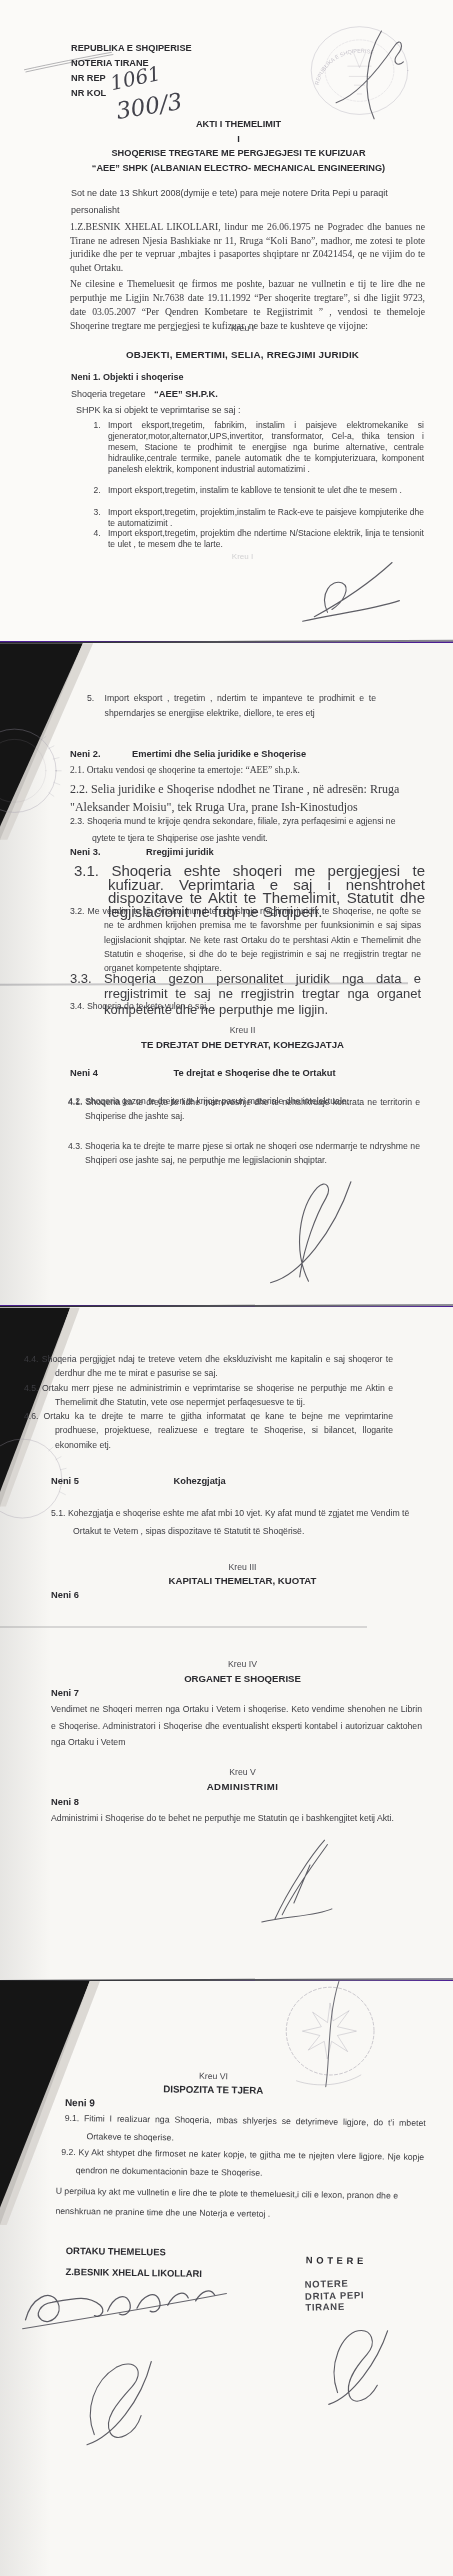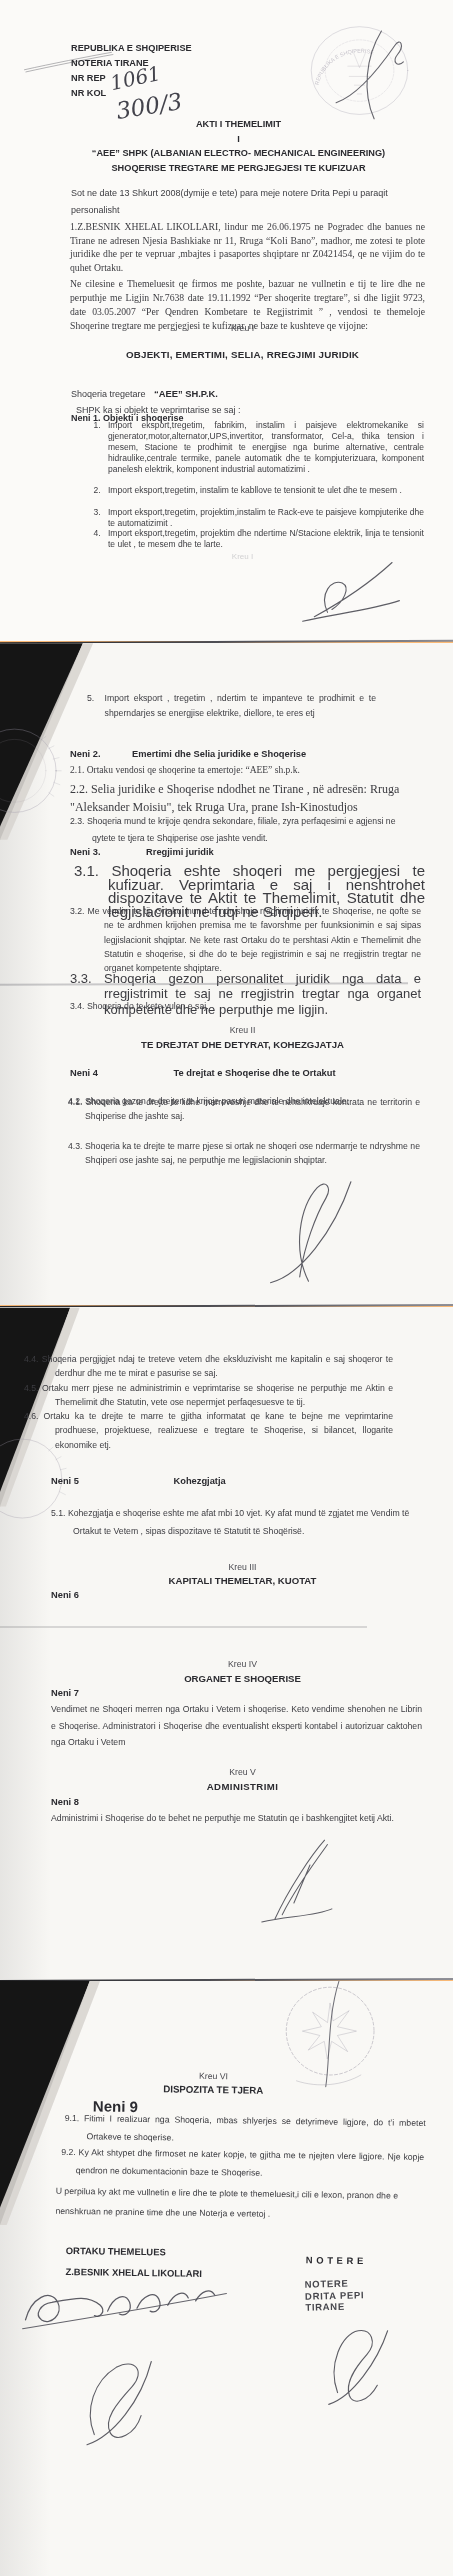--- a/index.html
+++ b/index.html
@@ -1,16 +1,16 @@
 <!DOCTYPE html>
 <html style="font-size:11.7px"><head>
 <meta charset="utf-8">
 <style>
   html,body{margin:0;padding:0;background:#e9e8e5;}
-  .scan{position:relative;width:453px;height:2576px;margin:0 auto;background:#fdba74;overflow:hidden;}
+  .scan{position:relative;width:453px;height:2576px;margin:0 auto;background:#4c1d95;overflow:hidden;}
   .page{position:absolute;left:0;width:453px;overflow:hidden;}
   .t{position:absolute;color:#3c3c41;}
   .sans{font-family:"Liberation Sans",sans-serif;}
   .serif{font-family:"Liberation Serif",serif;}
   .b{font-weight:bold;color:#2b2b30;}
   .j{text-align:justify;}
   .center{text-align:center;}
   .item{left:92px;width:332px;padding-left:16px;box-sizing:border-box;font:8.5px/11px "Liberation Sans",sans-serif;color:#3c3c41;}
   .item .num{position:absolute;left:1.5px;top:0;}
   .item .txt{display:block;text-align:justify;}
@@ -48,32 +48,32 @@
       <text font-size="7.5" fill="#9a95a5" opacity="0.55" font-family="Liberation Sans, sans-serif">
         <textPath href="#arcP1" xlink:href="#arcP1">REPUBLIKA E SHQIPERISE</textPath>
       </text>
       <path d="M92,52 L100,72 L108,52 M84,70 L116,70 M86,84 L114,84 M93,96 L107,96 M97,108 L103,108" stroke="#a39fae" stroke-width="1" opacity="0.35"></path>
       <path d="M120,142 C104,106 108,58 130,22 M68,120 C96,110 126,74 148,42 C156,30 162,42 152,54 C144,64 152,72 160,64" stroke="#4b4b55" stroke-width="1.5" opacity="0.85"></path>
     </svg>
 
     <div class="t sans b center" style="left:55px;top:117px;width:367px;font-size:9.2px;line-height:14.7px;">
       <div>AKTI I THEMELIMIT</div>
       <div>I</div>
+      <div>SHOQERISE TREGTARE ME PERGJEGJESI TE KUFIZUAR</div>
       <div>“AEE” SHPK (ALBANIAN  ELECTRO- MECHANICAL  ENGINEERING)</div>
-      <div>SHOQERISE TREGTARE ME PERGJEGJESI TE KUFIZUAR</div>
     </div>
 
     <div class="t sans" style="left:71px;top:185px;width:332px;font-size:9px;line-height:17px;">Sot ne date  13 Shkurt 2008(dymije e tete) para meje notere Drita  Pepi  u paraqit personalisht</div>
     <div class="t serif j" style="left:70px;top:220px;width:355px;font-size:9.7px;line-height:13.7px;">1.Z.BESNIK   XHELAL  LIKOLLARI, lindur me 26.06.1975 ne Pogradec dhe banues ne Tirane ne adresen Njesia Bashkiake nr 11, Rruga “Koli Bano”, madhor, me zotesi te plote juridike dhe per te vepruar ,mbajtes i pasaportes shqiptare nr  Z0421454, qe ne vijim do te quhet Ortaku.</div>
     <div class="t serif j" style="left:70px;top:277px;width:355px;font-size:9.7px;line-height:14px;">Ne cilesine e Themeluesit qe firmos me poshte, bazuar ne vullnetin e tij te lire dhe ne perputhje me Ligjin Nr.7638 date 19.11.1992 “Per shoqerite tregtare”, si dhe ligjit 9723, date 03.05.2007 “Per Qendren Kombetare te Regjistrimit ” , vendosi te themeloje Shoqerine tregtare me pergjegjesi te kufizuar, ne baze te kushteve qe vijojne:</div>
 
     <div class="t sans center" style="left:44px;top:323px;width:397px;font-size:8.7px;color:#4a4a50;">Kreu I</div>
     <div class="t sans b center" style="left:44px;top:349px;width:397px;font-size:9.8px;letter-spacing:0.2px;">OBJEKTI, EMERTIMI, SELIA, RREGJIMI JURIDIK</div>
 
-    <div class="t sans b" style="left:71px;top:372px;font-size:9px;margin-top:41px;">Neni 1. Objekti i shoqerise</div>
+    <div class="t sans b" style="left:71px;top:372px;font-size:9px;">Neni 1. Objekti i shoqerise</div>
     <div class="t sans" style="left:71px;top:388px;font-size:9px;">
       <span>Shoqeria tregetare</span>
       <span class="b" style="margin-left:5.9px;font-size:9.4px;">“AEE” SH.P.K.</span>
     </div>
     <div class="t sans" style="left:76px;top:405px;font-size:9px;">SHPK  ka si objekt te veprimtarise se saj :</div>
 
     <div class="t item" style="top:420px;">
       <span class="num">1.</span>
       <span class="txt">Import eksport,tregetim, fabrikim, instalim i paisjeve  elektromekanike si gjenerator,motor,alternator,UPS,invertitor, transformator, Cel-a, thika tension i mesem, Stacione te prodhimit te energjise nga burime alternative, centrale hidraulike,centrale termike, panele automatik dhe te kompjuterizuara, komponent panelesh elektrik, komponent industrial automatizimi .</span>
     </div>
@@ -207,21 +207,21 @@
     <svg width="121" height="117" style="left:270px;top:-4.4px;" viewBox="0 0 165 160">
       <circle cx="82" cy="74" r="60" stroke="#8f8b9a" stroke-width="1.2" stroke-dasharray="4 3" opacity="0.5"></circle>
       <path d="M82,36 L86,60 L108,46 L92,68 L118,74 L92,80 L106,102 L84,88 L78,112 L74,88 L52,100 L68,80 L44,74 L70,68 L58,48 L78,62 Z" stroke="#8f8b9a" stroke-width="1" opacity="0.4"></path>
       <path d="M76,150 C82,112 78,56 94,6" stroke="#55555e" stroke-width="1.4" opacity="0.85"></path>
       <path d="M36,142 C66,152 100,148 124,134" stroke="#8f8b9a" stroke-width="1" opacity="0.45"></path>
     </svg>
 
     <div style="position:absolute;inset:0;transform:rotate(0.8deg);transform-origin:66px 117px;">
       <div class="t sans center" style="left:14.7px;top:88px;width:397px;font-size:8.7px;color:#4a4a50;">Kreu VI</div>
       <div class="t sans b center" style="left:14.7px;top:101px;width:397px;font-size:9.7px;">DISPOZITA TE TJERA</div>
-      <div class="t sans b" style="left:65px;top:116px;font-size:15px;margin-left:28px;">Neni 9</div>
+      <div class="t sans b" style="left:65px;top:116px;font-size:10px;">Neni 9</div>
       <div class="t sans j" style="left:65px;top:129px;width:361px;padding-left:22px;text-indent:-22px;box-sizing:border-box;font-size:8.7px;line-height:17.6px;">9.1. Fitimi I realizuar nga Shoqeria, mbas shlyerjes se detyrimeve ligjore, do t’i mbetet Ortakeve te shoqerise.</div>
       <div class="t sans j" style="left:62px;top:162px;width:363px;padding-left:14.7px;text-indent:-14.7px;box-sizing:border-box;font-size:8.7px;line-height:18.4px;">9.2. Ky Akt shtypet dhe firmoset ne kater kopje, te gjitha me te njejten vlere ligjore. Nje kopje qendron ne dokumentacionin baze te Shoqerise.</div>
       <div class="t sans" style="left:57px;top:200px;width:367px;font-size:8.7px;line-height:20px;">U perpilua ky akt me vullnetin e  lire dhe te plote te themeluesit,i cili e lexon, pranon dhe e nenshkruan ne pranine time dhe une Noterja e vertetoj .</div>
 
       <div class="t sans b" style="left:68px;top:264px;font-size:9.4px;">ORTAKU THEMELUES</div>
       <div class="t sans b" style="left:308px;top:270px;font-size:9.4px;letter-spacing:3.7px;">NOTERE</div>
       <div class="t sans b" style="left:68px;top:285px;font-size:9.4px;">Z.BESNIK XHELAL  LIKOLLARI</div>
     </div>
 
     <svg width="213" height="77" style="left:18.4px;top:292px;" viewBox="0 0 290 105">

